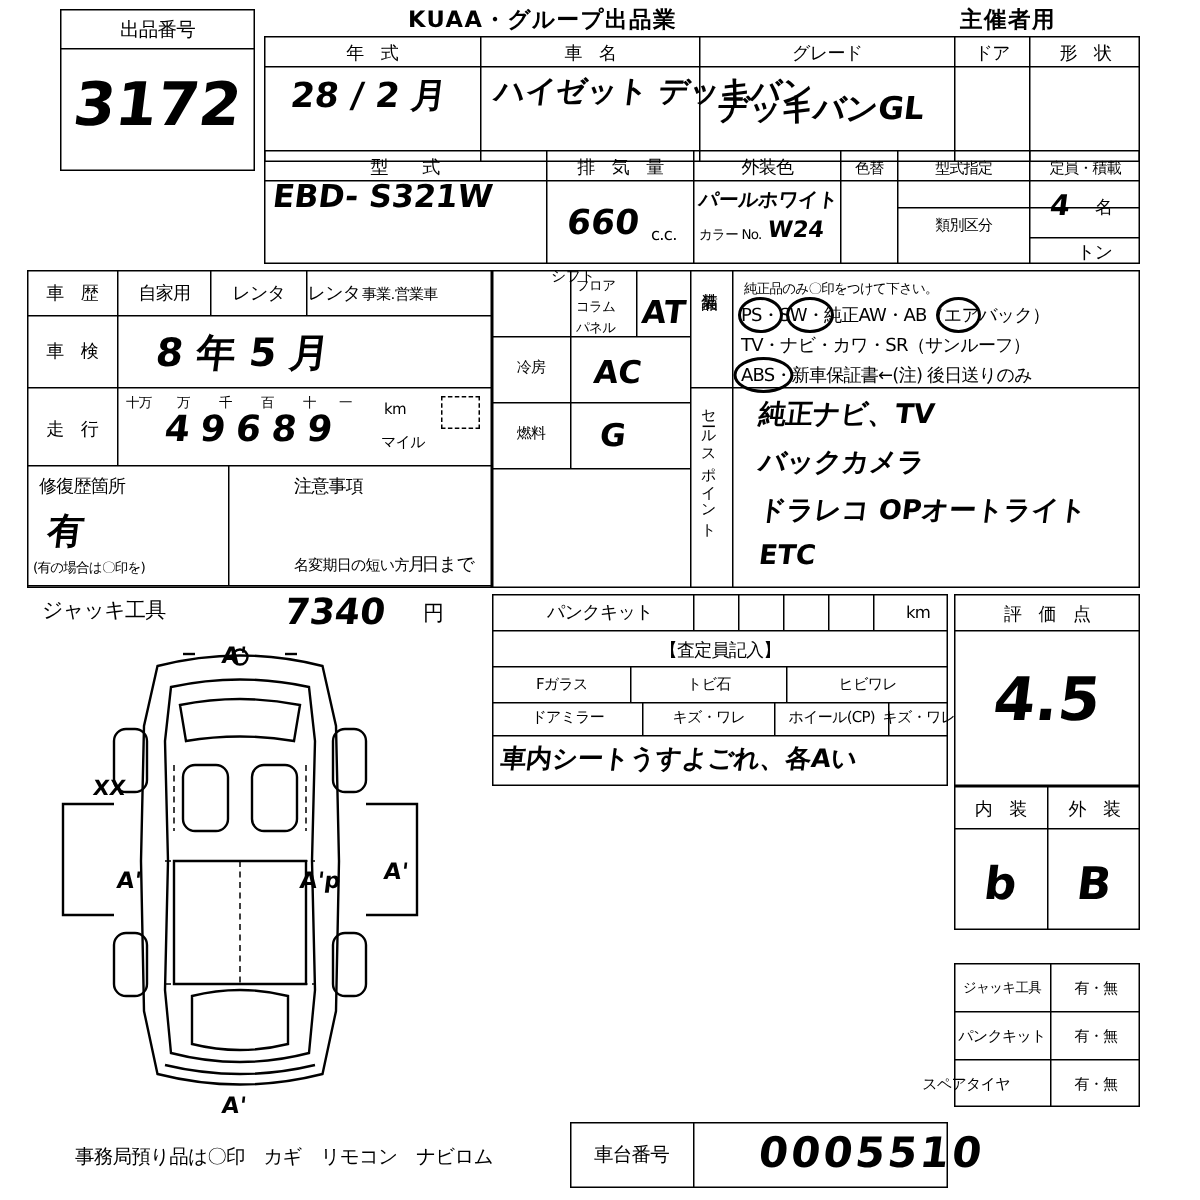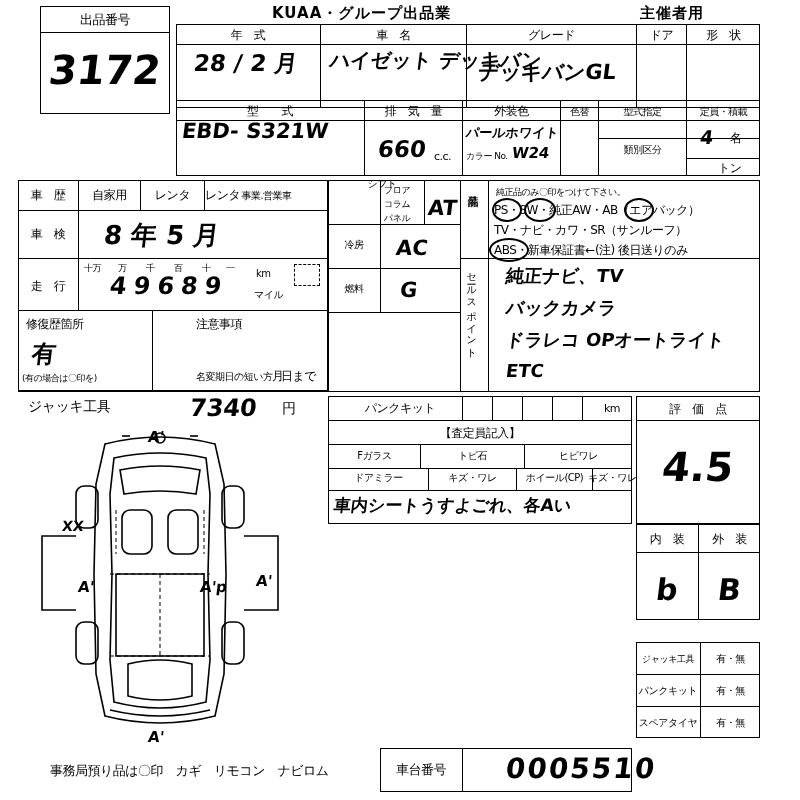--- a/index.html
+++ b/index.html
@@ -206,21 +206,21 @@
   <div class="bx" style="left:636px;top:642px;width:124px;height:96px;"></div>
   <div class="cellline" style="left:636px;top:674px;width:124px;height:1px;"></div>
   <div class="cellline" style="left:636px;top:706px;width:124px;height:1px;"></div>
   <div class="cellline" style="left:700px;top:642px;width:1px;height:96px;"></div>
   <div class="lbl ctr xs" style="left:636px;top:646px;width:64px;height:26px;flex-direction:column;line-height:13px;">
     <span>ジャッキ工具</span>
   </div>
   <div class="lbl ctr sm" style="left:701px;top:648px;width:59px;height:22px;">有・無</div>
   <div class="lbl ctr sm" style="left:636px;top:680px;width:64px;height:22px;">パンクキット</div>
   <div class="lbl ctr sm" style="left:701px;top:680px;width:59px;height:22px;">有・無</div>
-  <div class="lbl ctr sm" style="left:636px;top:712px;width:64px;height:22px;">スペアタイヤ</div>
+  <div class="lbl ctr sm" style="left:612px;top:712px;width:64px;height:22px;">スペアタイヤ</div>
   <div class="lbl ctr sm" style="left:701px;top:712px;width:59px;height:22px;">有・無</div>
 
   <div class="bx" style="left:380px;top:748px;width:252px;height:44px;"></div>
   <div class="cellline" style="left:462px;top:748px;width:1px;height:44px;"></div>
   <div class="lbl ctr" style="left:380px;top:760px;width:82px;height:20px;font-size:13px;">車台番号</div>
   <div class="hw" style="left:506px;top:752px;font-size:28px;letter-spacing:2px;">0005510</div>
 
   <svg width="310" height="320" viewBox="0 0 310 320" style="position:absolute;left:10px;top:424px;">
     <g fill="none" stroke="#000" stroke-width="1.6">
 

